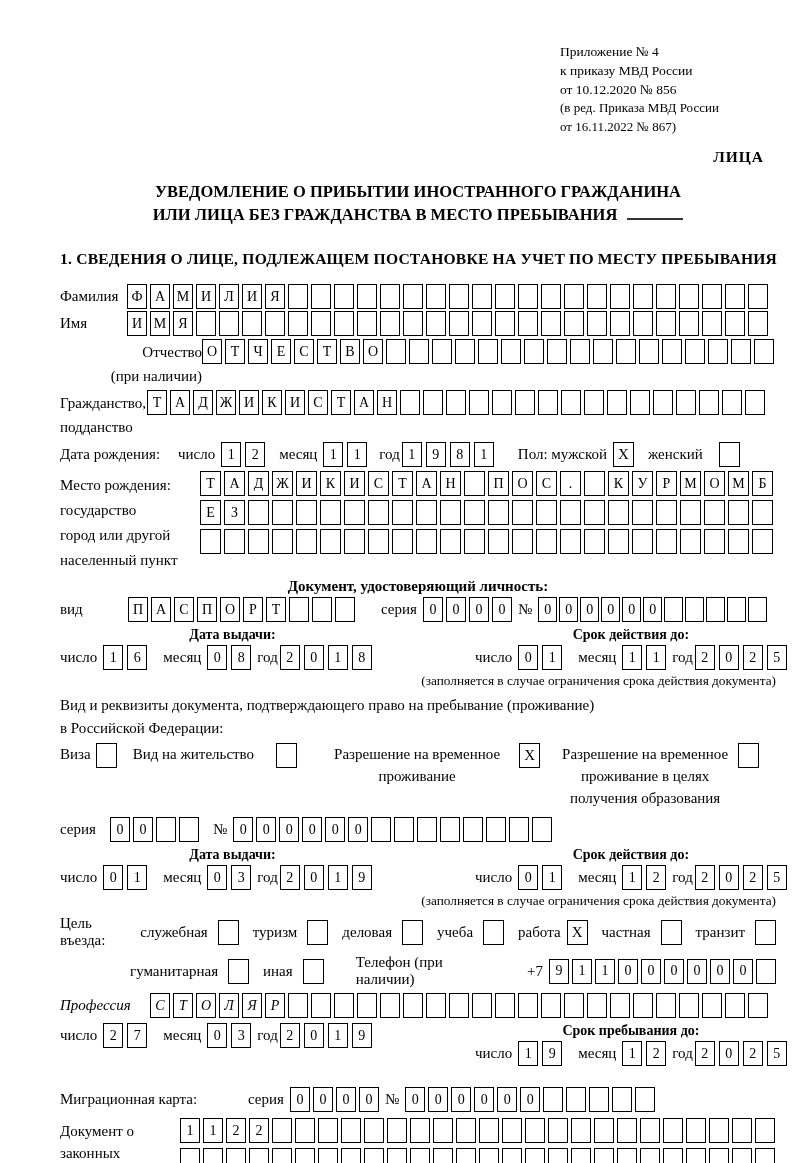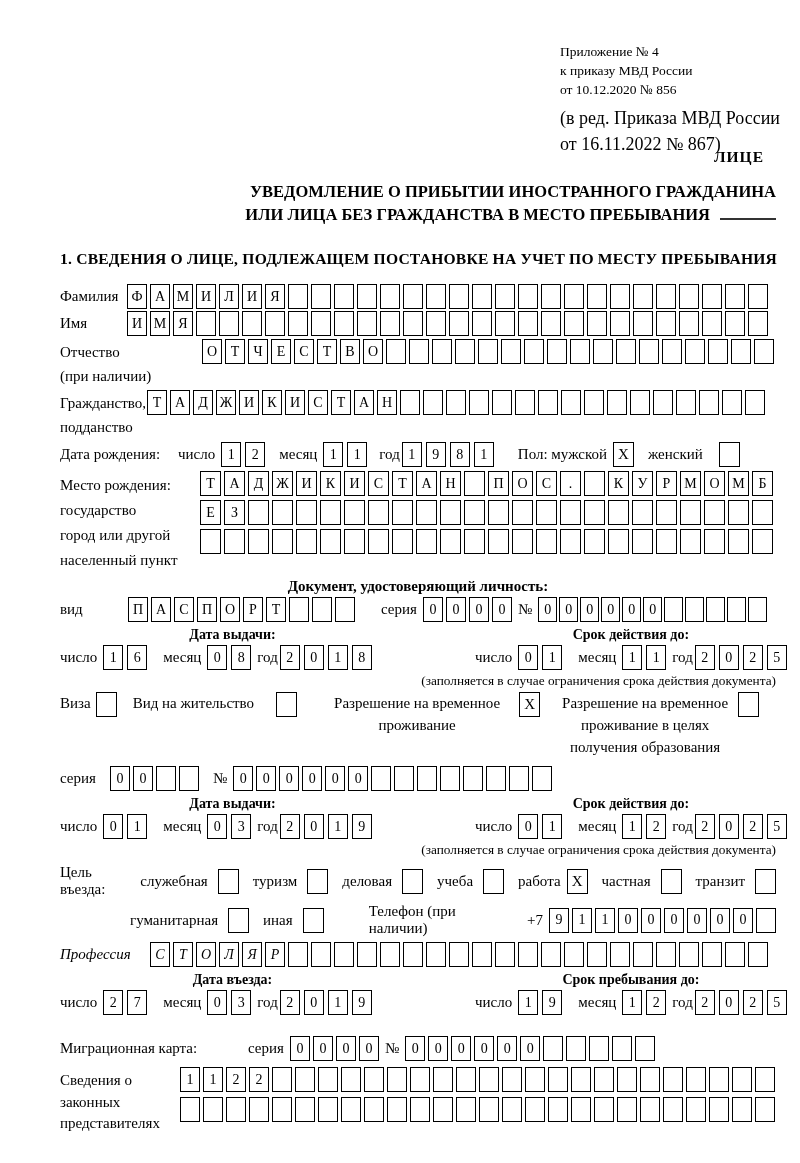--- a/index.html
+++ b/index.html
@@ -3,38 +3,38 @@
 <meta charset="utf-8">
 <style>
   * { box-sizing: border-box; }
   html,body { margin:0; padding:0; background:#888; }
   .page {
     width:800px; height:1163px; margin:0 auto; background:#ffffff; color:#000;
     font-family:"Liberation Serif","DejaVu Serif",serif; font-size:15px;
     position:relative; padding:42px 24px 0 60px; overflow:hidden;
   }
   .appendix { position:absolute; left:560px; top:42px; font-size:13.5px; line-height:1.42; }
-  .appendix .amend { margin-top:7px; font-size:18px; }
+  .appendix .amend { font-size:13px; }
   .form-label { position:absolute; right:36px; top:148px; font-weight:bold; font-size:15.5px; letter-spacing:1px; }
-  .title { margin-top:138px; text-align:right; font-weight:bold; font-size:16.5px; line-height:23px; }
+  .title { margin-top:138px; text-align:center; font-weight:bold; font-size:16.5px; line-height:23px; }
   .title-underline { display:inline-block; width:56px; border-bottom:2px solid #333; height:14px; margin-left:10px; }
   .section-heading { margin-top:24px; font-weight:bold; font-size:15.6px; letter-spacing:0.2px; white-space:nowrap; }
 
   .boxes { display:flex; gap:3px; flex:none; }
   .cell { flex:none; width:20px; height:25px; border:1.6px solid #000;
           display:flex; align-items:center; justify-content:center; font-size:14px; }
   .boxes.cells21 .cell { width:21px; }
   .boxes.gap2 { gap:2px; }
   .boxes.gap2 .cell { width:19px; }
   .chk { flex:none; width:21px; height:25px; border:1.6px solid #000;
          display:inline-flex; align-items:center; justify-content:center; font-size:15px; }
 
   .frow { display:flex; align-items:center; margin-top:2px; }
   .flabel { flex:none; }
-  .w67 { width:67px; } .w87 { width:87px; } .w142 { width:142px; } .w90 { width:90px; } .w68 { width:68px; }
+  .w67 { width:67px; } .w87 { width:87px; } .w142 { width:142px;text-align:right; } .w90 { width:90px; } .w68 { width:68px; }
   .frow2 { display:flex; align-items:flex-start; margin-top:3px; }
   .label-col { flex:none; line-height:22px; }
   .label-col div:first-child { line-height:26px; }
 
   .dlabel { margin:0 6px; flex:none; }
   .dlabel:first-child { margin-left:0; }
 
   .birthplace { display:flex; align-items:flex-start; margin-top:4px; }
   .bp-labels { flex:none; width:140px; line-height:25px; padding-top:2px; }
   .bp-rows { display:flex; flex-direction:column; gap:4px; }
@@ -74,21 +74,21 @@
 
   <div class="appendix">
     <div>Приложение № 4</div>
     <div>к приказу МВД России</div>
     <div>от 10.12.2020 № 856</div>
     <div class="amend">
       <div>(в ред. Приказа МВД России</div>
       <div>от 16.11.2022 № 867)</div>
     </div>
   </div>
-  <div class="form-label">ЛИЦЕ</div>
+  <div class="form-label">ЛИЦА</div>
 
   <div class="title">
     <div>УВЕДОМЛЕНИЕ О ПРИБЫТИИ ИНОСТРАННОГО ГРАЖДАНИНА</div>
     <div><span>ИЛИ ЛИЦА БЕЗ ГРАЖДАНСТВА В МЕСТО ПРЕБЫВАНИЯ</span><span class="title-underline"></span></div>
   </div>
 
   <div class="section-heading">1. СВЕДЕНИЯ О ЛИЦЕ, ПОДЛЕЖАЩЕМ ПОСТАНОВКЕ НА УЧЕТ ПО МЕСТУ ПРЕБЫВАНИЯ</div>
 
   <div class="frow" style="margin-top:16px;">
     <span class="flabel w67">Фамилия</span>
@@ -424,20 +424,24 @@
               <span class="cell">0</span>
               <span class="cell">2</span>
               <span class="cell">5</span>
             </span>
         </div>
       </div>
     </div>
     <div class="dfootnote">(заполняется в случае ограничения срока действия документа)</div>
   </div>
 
+  <div class="intro">
+    <div>Вид и реквизиты документа, подтверждающего право на пребывание (проживание)</div>
+    <div>в Российской Федерации:</div>
+  </div>
 
   <div class="options-row">
     <span class="opt">
       <span class="olabel">Виза</span>
       <span class="chk" style="margin-left:5px;"></span>
     </span>
     <span class="opt" style="margin-left:16px;">
       <span class="olabel">Вид на жительство</span>
       <span class="chk" style="margin-left:22px;"></span>
     </span>
@@ -544,21 +548,21 @@
     <span class="chk"></span>
     <span class="plabel">транзит</span>
     <span class="chk" style="margin-right:0;"></span>
   </div>
 
   <div class="purpose-row" style="margin-top:5px;">
     <span class="plabel" style="margin-left:70px;">гуманитарная</span>
     <span class="chk"></span>
     <span class="plabel">иная</span>
     <span class="chk"></span>
-    <span class="plabel" style="margin-left:31px;">Телефон (при наличии)</span>
+    <span class="plabel" style="margin-left:18px;">Телефон (при наличии)</span>
     <span class="plabel" style="margin-left:22px;">+7</span>
     <span class="boxes">
         <span class="cell">9</span>
         <span class="cell">1</span>
         <span class="cell">1</span>
         <span class="cell">0</span>
         <span class="cell">0</span>
         <span class="cell">0</span>
         <span class="cell">0</span>
         <span class="cell">0</span>
@@ -596,21 +600,20 @@
         <span class="cell"></span>
         <span class="cell"></span>
         <span class="cell"></span>
         <span class="cell"></span>
       </span>
   </div>
 
   <div class="dates-block">
     <div class="dates-cols">
       <div class="dcol-left">
-        <div class="dheading">Дата въезда:</div>
         <div class="dline">
           <span class="dlabel">число</span>
           <span class="boxes">
               <span class="cell">2</span>
               <span class="cell">7</span>
             </span>
           <span class="dlabel" style="margin-left:16px;">месяц</span>
           <span class="boxes">
               <span class="cell">0</span>
               <span class="cell">3</span>
@@ -669,21 +672,21 @@
         <span class="cell"></span>
         <span class="cell"></span>
         <span class="cell"></span>
         <span class="cell"></span>
         <span class="cell"></span>
       </span>
   </div>
 
   <div class="reps">
     <span class="reps-labels">
-      <div>Сведения о</div>
+      <div>Документ о</div>
       <div>законных</div>
       <div>представителях</div>
 
     </span>
     <span class="reps-right">
       <span class="boxes">
           <span class="cell">1</span>
           <span class="cell">1</span>
           <span class="cell">2</span>
           <span class="cell">2</span>

